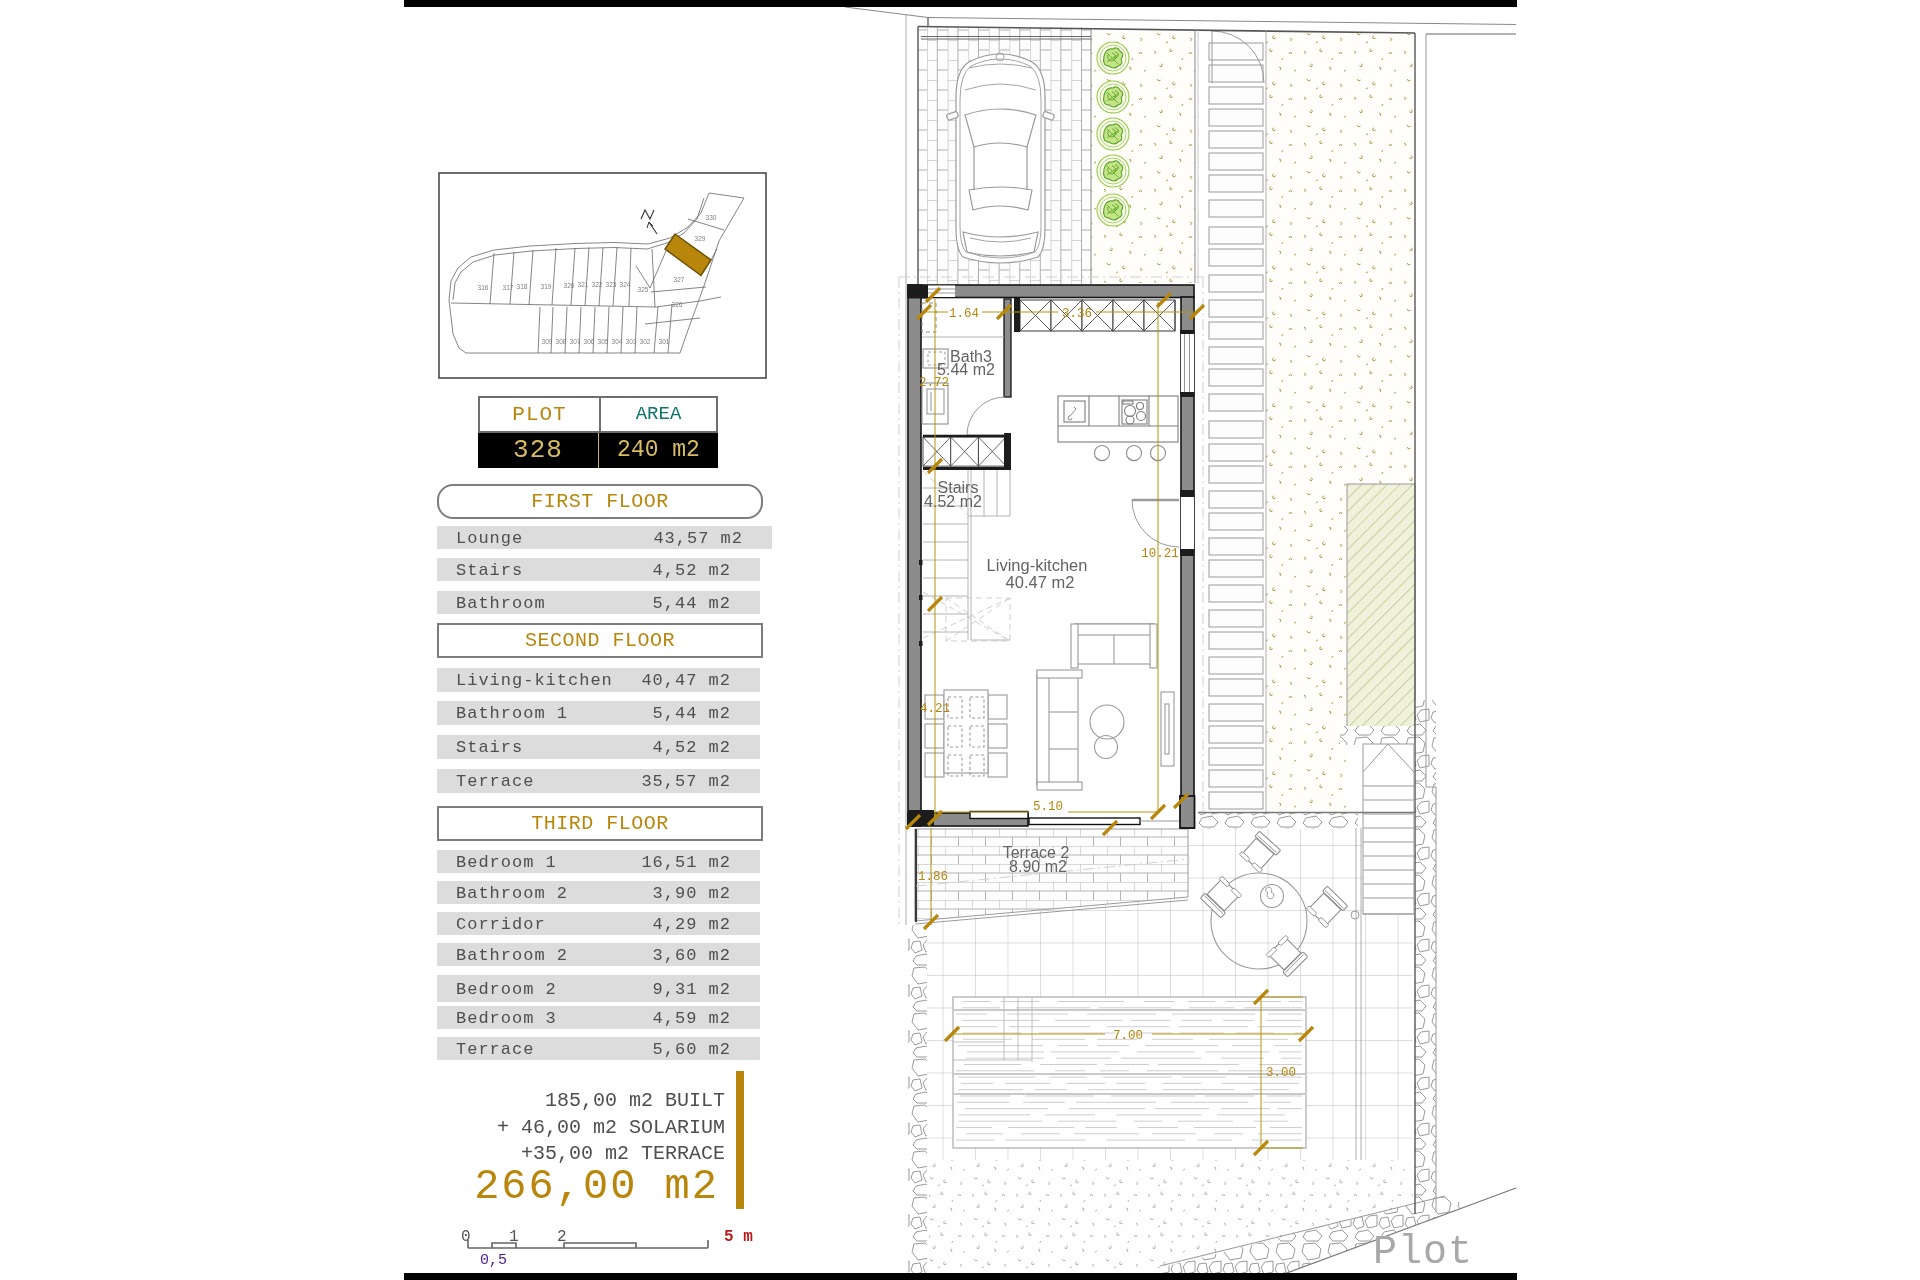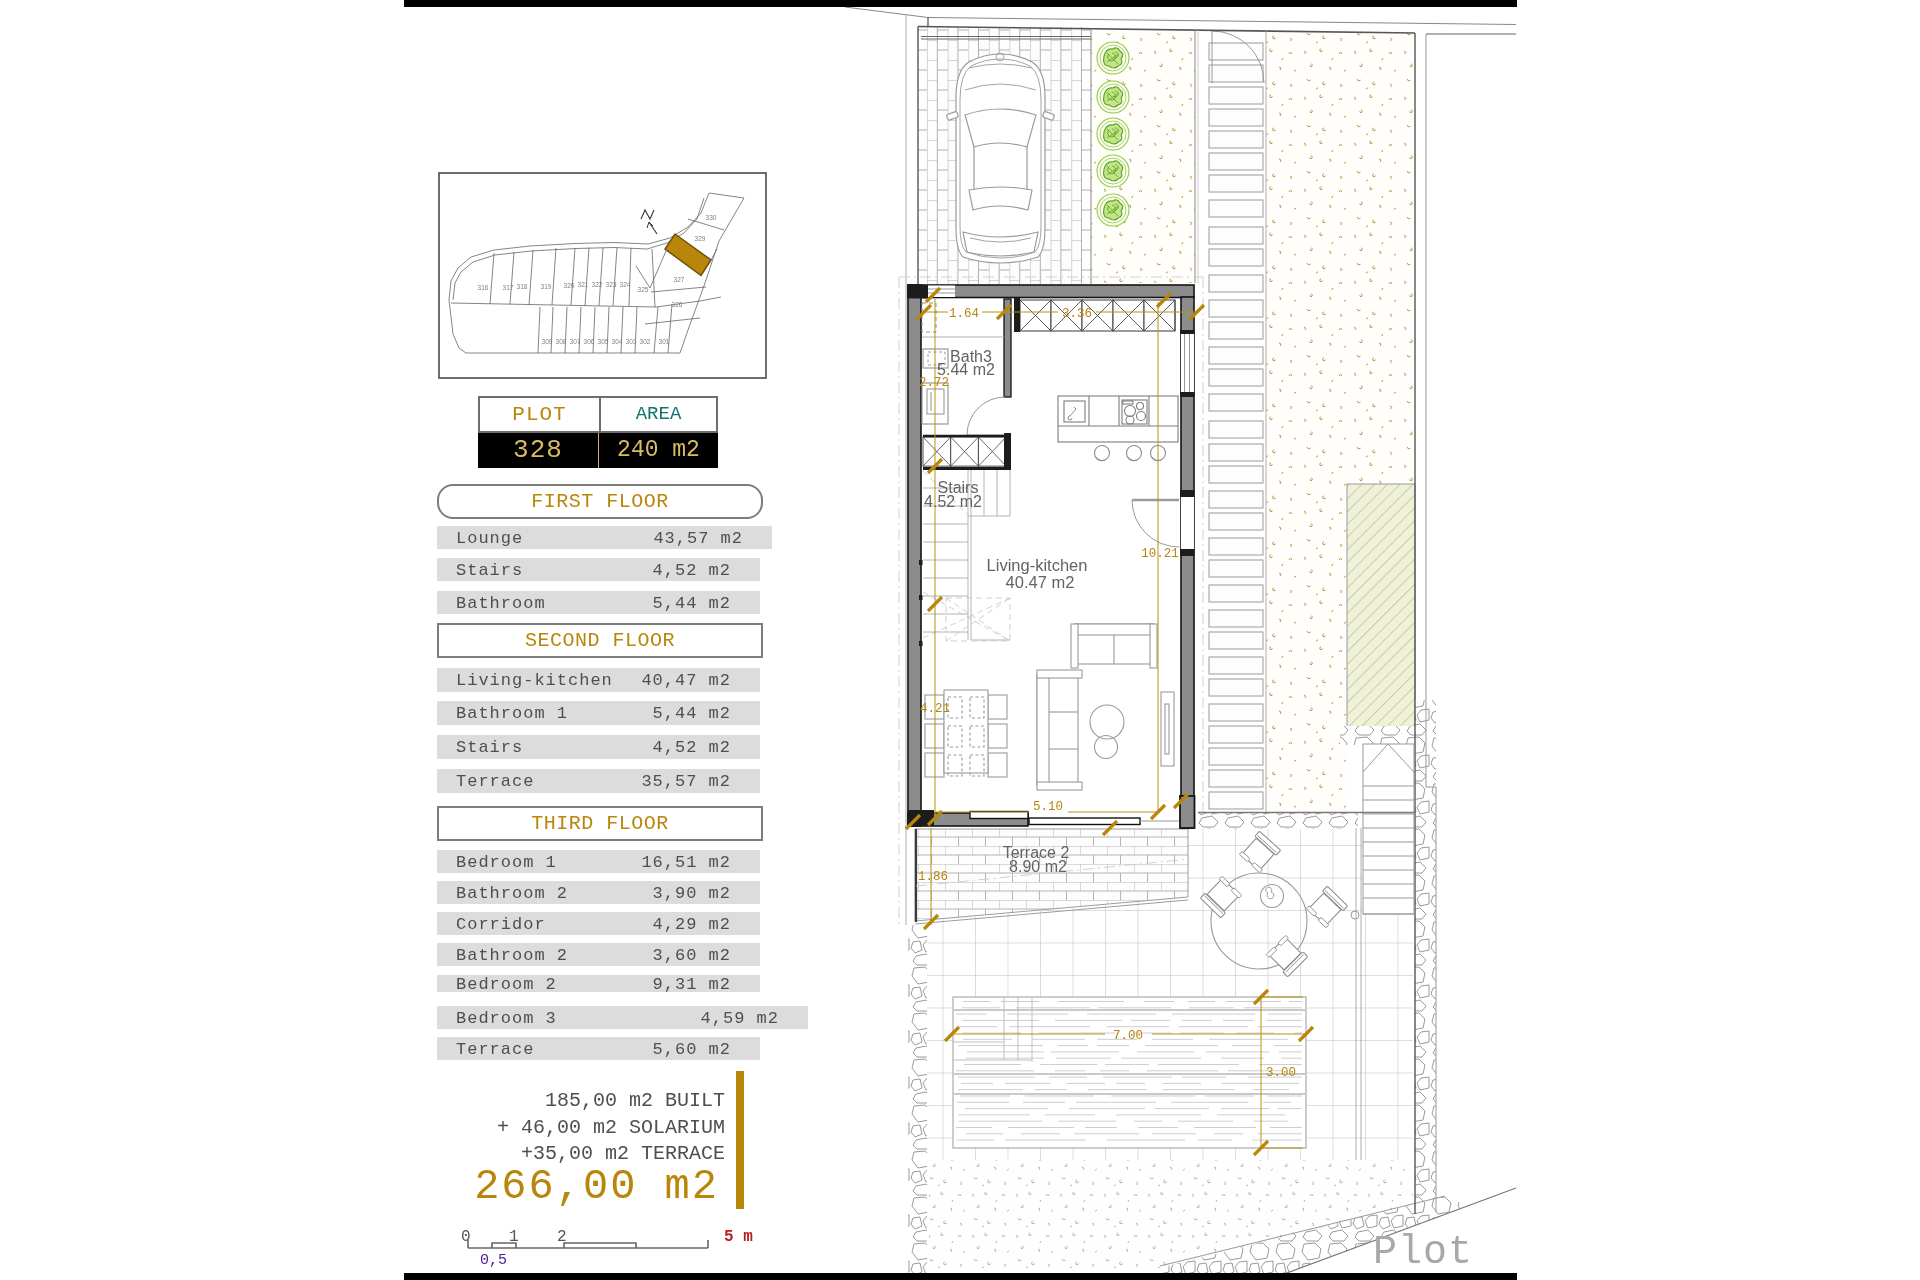--- a/index.html
+++ b/index.html
@@ -609,25 +609,25 @@
       <span class="val">3,90 m2</span>
     </div>
 <div class="row" style="top:912px;height:23px;">
       <span class="lab">Corridor</span>
       <span class="val">4,29 m2</span>
     </div>
 <div class="row" style="top:943px;height:23px;">
       <span class="lab">Bathroom 2</span>
       <span class="val">3,60 m2</span>
     </div>
-<div class="row" style="top:975px;height:17px;">
+<div class="row" style="top:975px;height:27px;">
       <span class="lab">Bedroom 2</span>
       <span class="val">9,31 m2</span>
     </div>
-<div class="row" style="top:1006px;height:23px;padding-left:48px;">
+<div class="row" style="top:1006px;height:23px;">
       <span class="lab">Bedroom 3</span>
       <span class="val">4,59 m2</span>
     </div>
 <div class="row" style="top:1037px;height:23px;">
       <span class="lab">Terrace</span>
       <span class="val">5,60 m2</span>
     </div>
 
 <div class="tot" style="top:1089px;">185,00 m2 BUILT</div>
 <div class="tot" style="top:1116px;">+ 46,00 m2 SOLARIUM</div>

